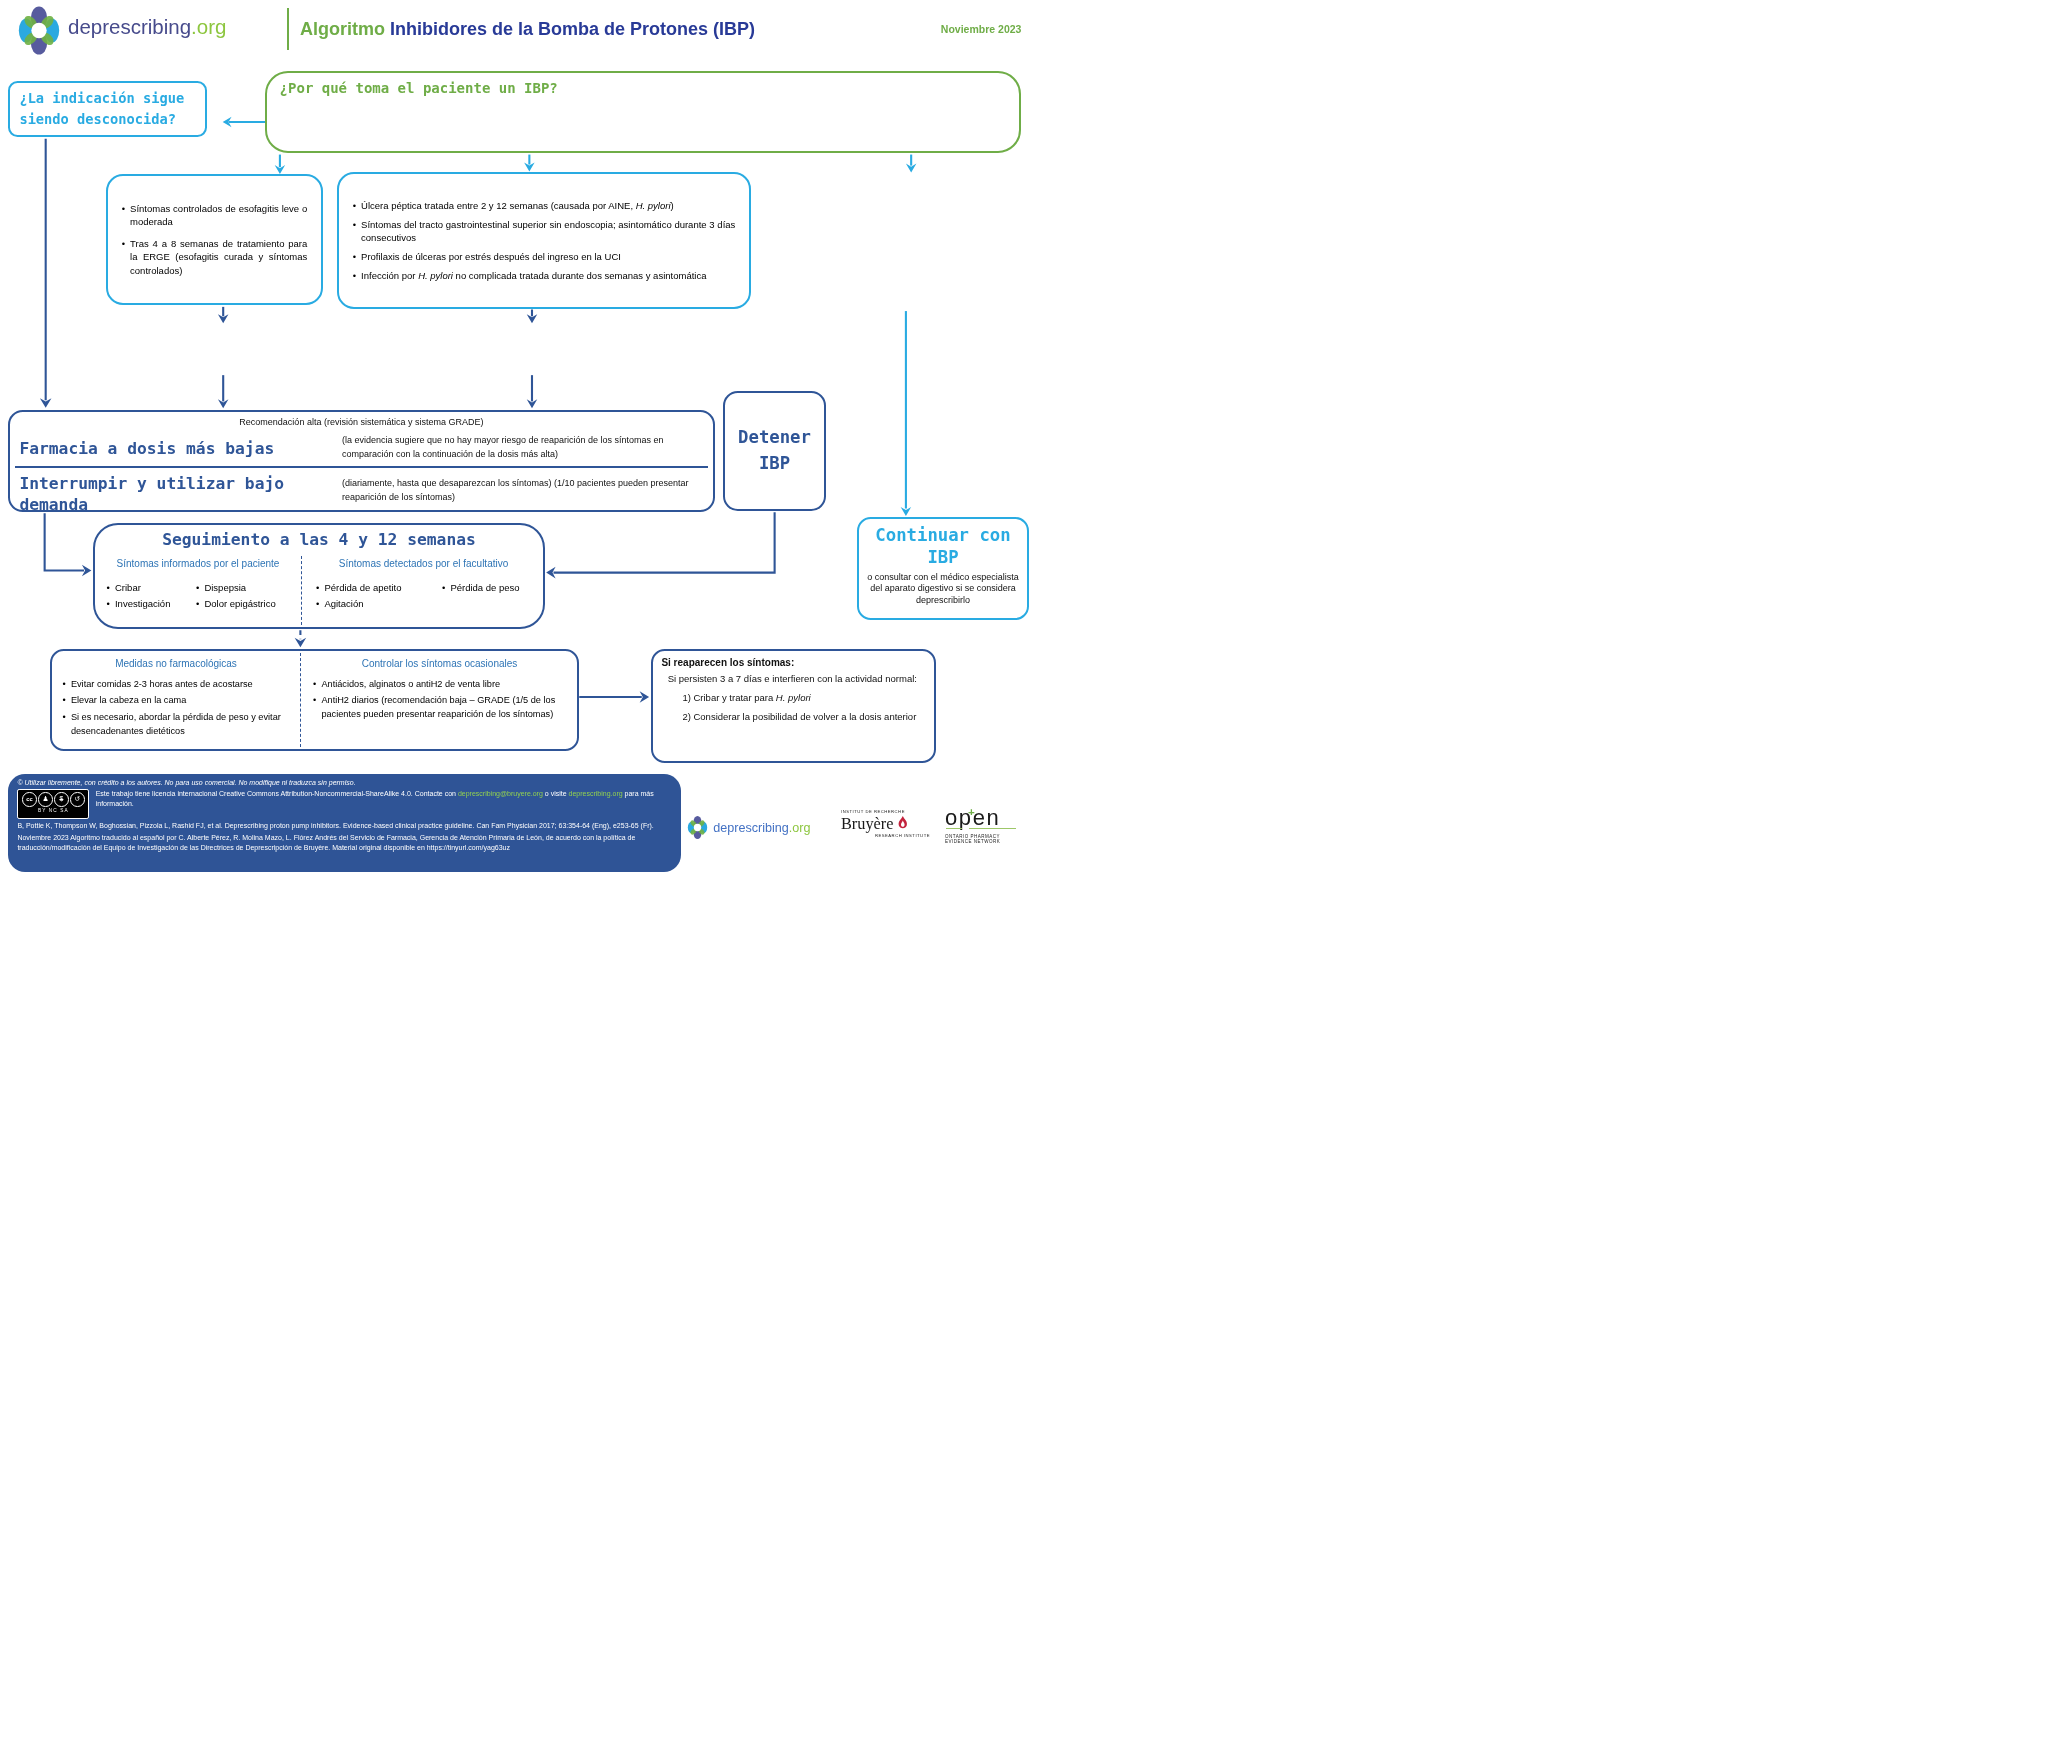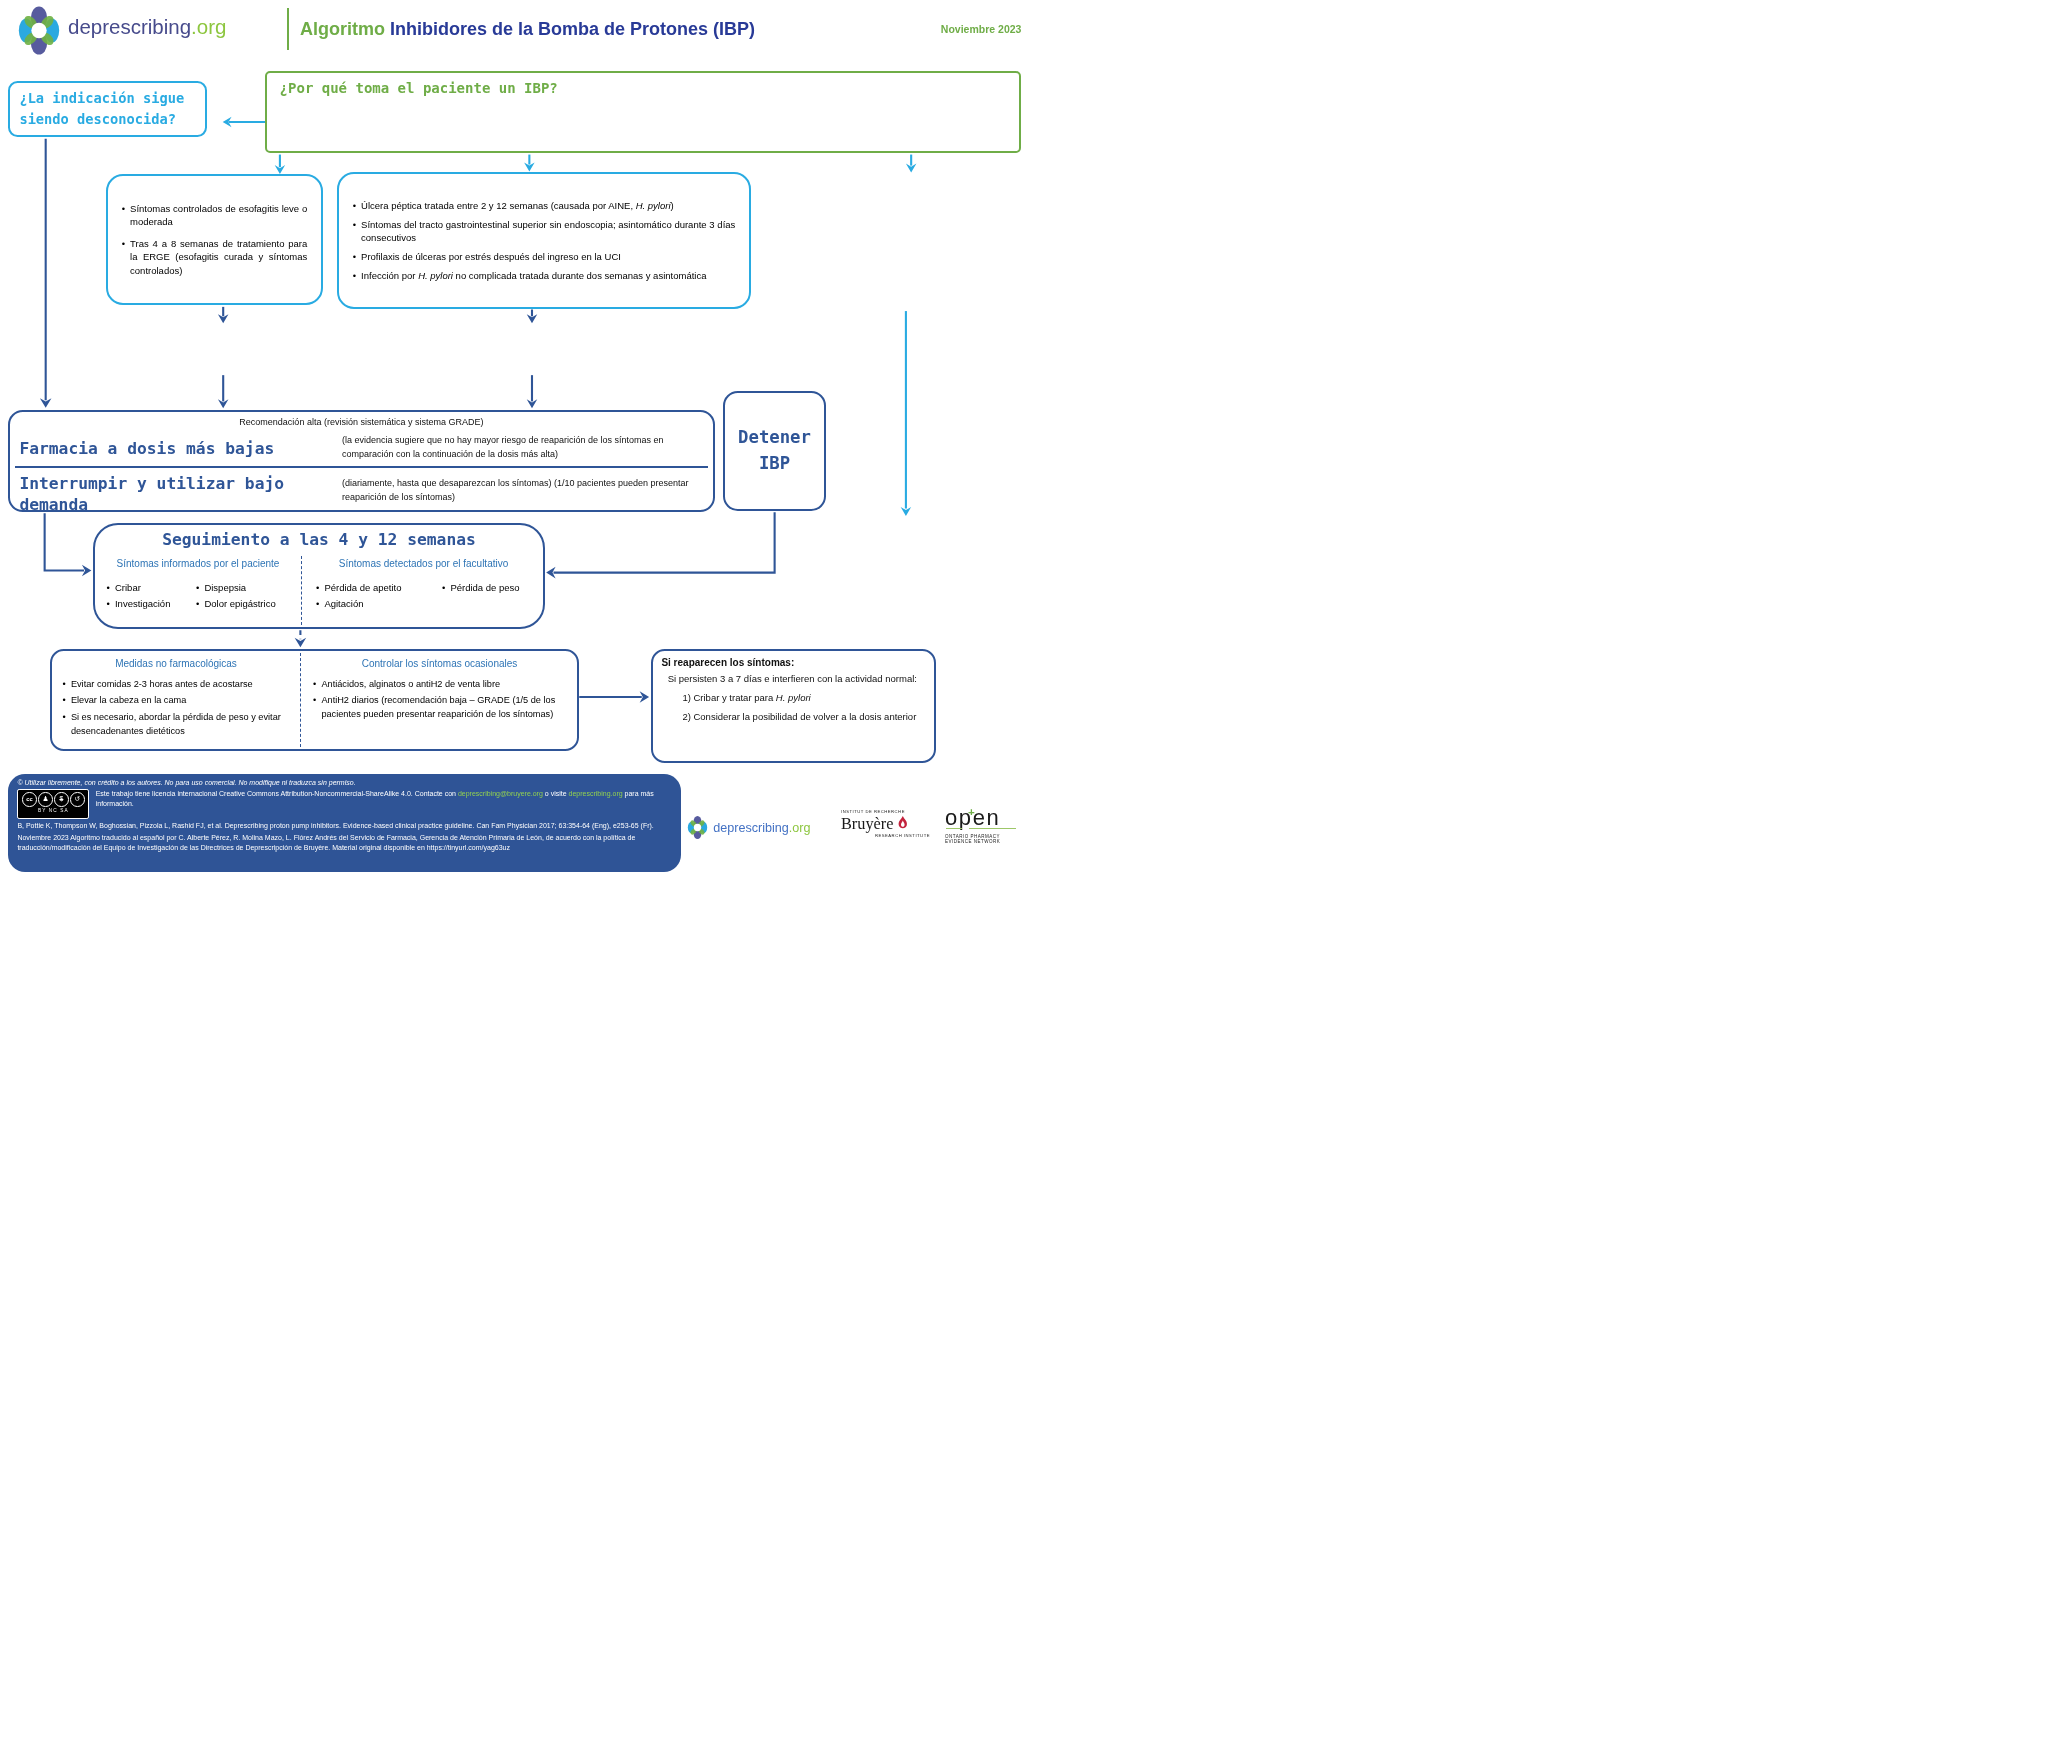--- a/index.html
+++ b/index.html
@@ -2,21 +2,21 @@
 <html style="font-size:8.4px"><head>
 <meta charset="utf-8">
 <style>
   html,body{margin:0;padding:0;background:#fff;}
   #canvas{position:relative;width:1033px;height:880px;background:#fff;overflow:hidden;
           font-family:"Liberation Sans",sans-serif;}
   .mono{font-family:"DejaVu Sans Mono",monospace;font-weight:bold;}
   .abs{position:absolute;}
   .box{position:absolute;background:#fff;box-sizing:border-box;}
   .cyanbox{border:2.1px solid #29ABE2;border-radius:13.7px;}
-  .greenbox{border:2.1px solid #6FAD47;border-radius:5px;}
+  .greenbox{border:2.1px solid #6FAD47;border-radius:23px;}
   .navybox{border:2.1px solid #2F5597;border-radius:12.6px;}
   ul{margin:0;padding:0;list-style:none;}
   li{position:relative;padding-left:8.4px;}
   li:before{content:"•";position:absolute;left:0;top:0;}
   #svg-connectors{position:absolute;left:0;top:0;z-index:0;}
   .box,.hdr,.logo-row{z-index:1;}
   .just{text-align:justify;}
   .colhead{color:#2E74B5;font-size:10px;}
   .footer-link{color:#92D050;}
   i{font-style:italic;}
@@ -117,20 +117,24 @@
     <div class="abs" style="left:332px;top:22px;width:368px;font-size:9px;line-height:1.5;color:#111;">(la evidencia sugiere que no hay mayor riesgo de reaparición de los síntomas en comparación con la continuación de la dosis más alta)</div>
     <div class="abs" style="left:5.3px;right:5.3px;top:54px;border-top:2.1px solid #2F5597;"></div>
     <div class="abs mono" style="left:9.5px;top:61px;width:305px;font-size:16.3px;line-height:1.3;color:#2F5597;">Interrumpir y utilizar bajo demanda</div>
     <div class="abs" style="left:332px;top:65px;width:368px;font-size:9px;line-height:1.5;color:#111;">(diariamente, hasta que desaparezcan los síntomas) (1/10 pacientes pueden presentar reaparición de los síntomas)</div>
   </div>
 
   <div class="box" style="left:723px;top:391px;width:103px;height:120px;border:2.6px solid #2F5597;border-radius:14.7px;display:flex;align-items:center;justify-content:center;text-align:center;">
     <div class="mono" style="color:#2F5597;font-size:17.3px;line-height:1.5;width:74px;">Detener IBP</div>
   </div>
 
+  <div class="box cyanbox" style="left:857px;top:517px;width:172px;height:103px;border-radius:13.7px;padding:6.3px 7.4px;text-align:center;">
+    <div class="mono" style="color:#29ABE2;font-size:17.3px;line-height:1.25;">Continuar con IBP</div>
+    <div style="font-size:9px;line-height:1.3;margin-top:3.2px;color:#111;">o consultar con el médico especialista del aparato digestivo si se considera deprescribirlo</div>
+  </div>
 
   <div class="box" style="left:93px;top:523px;width:452px;height:106px;border:2.6px solid #2F5597;border-radius:25px;">
     <div class="mono" style="text-align:center;color:#2F5597;font-size:16.3px;margin-top:5.3px;">Seguimiento a las 4 y 12 semanas</div>
     <div class="abs" style="left:206px;top:30.5px;bottom:2.1px;border-left:1.6px dashed #2F5597;"></div>
     <div class="abs colhead" style="left:0;width:206px;top:33px;text-align:center;">Síntomas informados por el paciente</div>
     <div class="abs colhead" style="left:211px;width:235px;top:33px;text-align:center;">Síntomas detectados por el facultativo</div>
     <ul class="abs" style="left:11.6px;top:55px;font-size:9.5px;line-height:1.65;">
       <li>Cribar</li>
       <li>Investigación</li>
     </ul>

